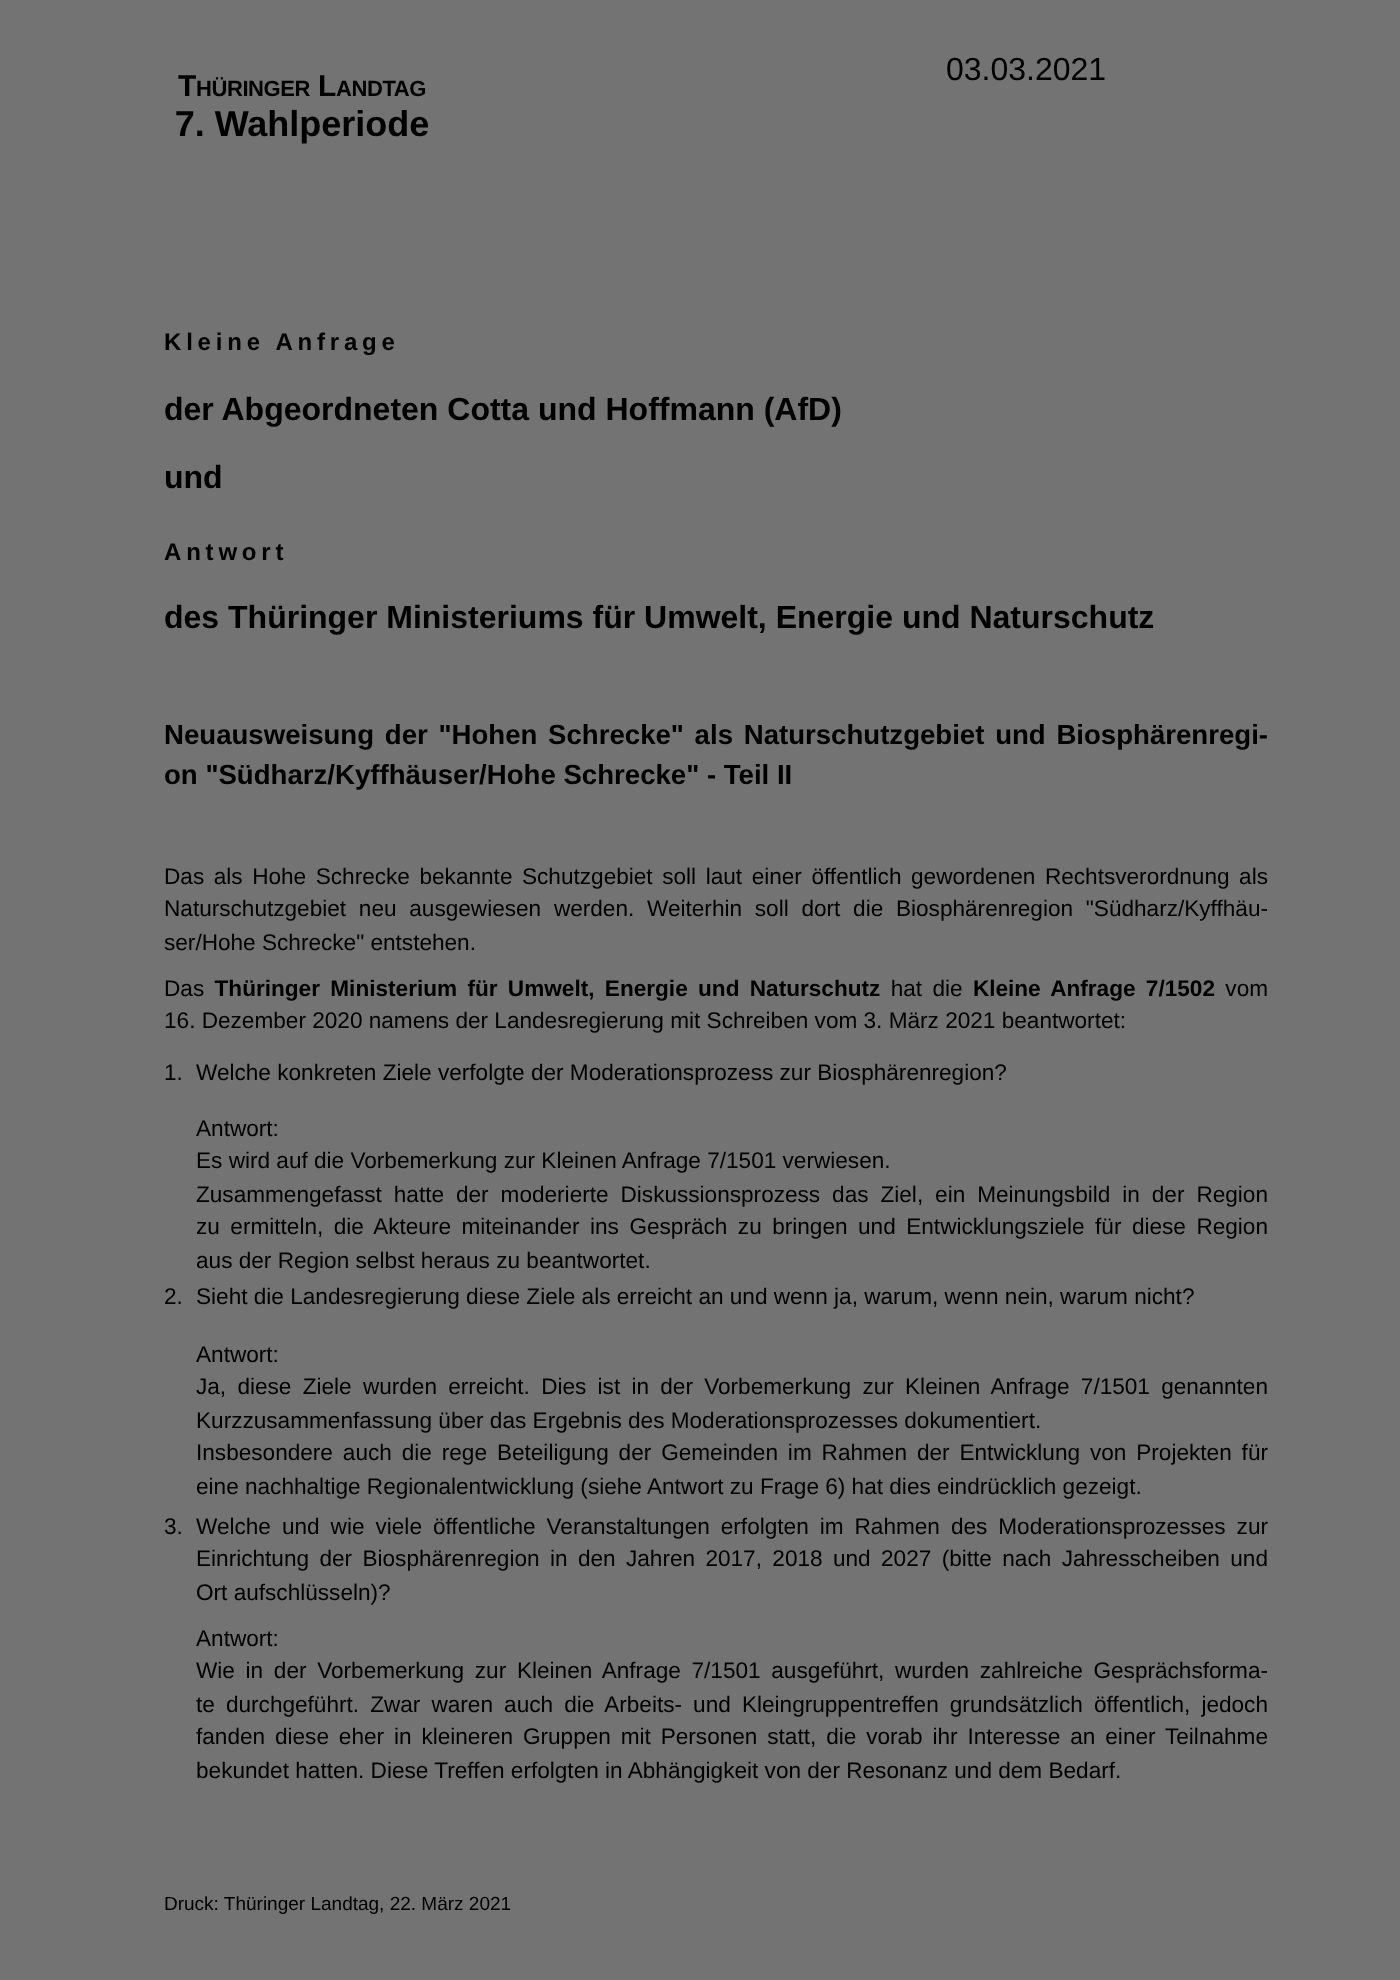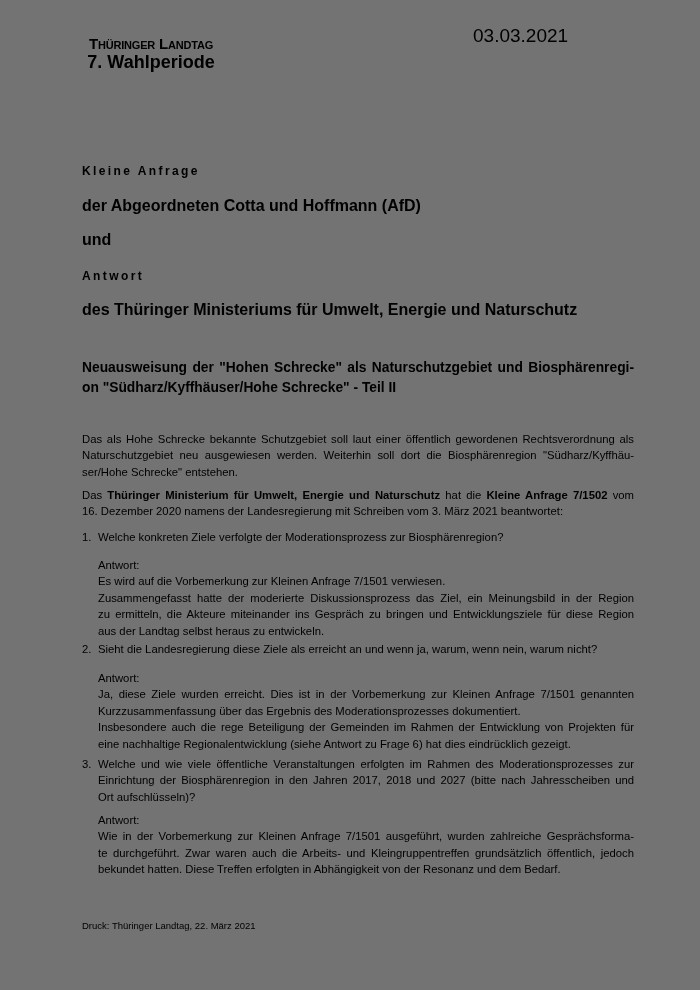--- a/index.html
+++ b/index.html
@@ -18,21 +18,21 @@
   #hdr-left{left:82px;top:36px;width:138px;text-align:center;}
   .parliament{
     font-weight:bold;font-size:15px;line-height:15px;
     font-variant:small-caps;letter-spacing:-0.2px;white-space:nowrap;
   }
   .term{font-weight:bold;font-size:18px;line-height:14px;margin-top:4px;}
   #hdr-right{left:473px;top:27px;width:165px;}
   .doc-row{display:flex;align-items:baseline;line-height:25px;white-space:nowrap;}
   .doc-label{font-weight:bold;font-size:14.5px;}
   .doc-number{font-weight:bold;font-size:25px;letter-spacing:-0.3px;}
-  .doc-date{font-size:19px;line-height:16px;margin-top:1px;}
+  .doc-date{font-size:16px;line-height:16px;margin-top:1px;}
   
   .h-spaced{font-weight:bold;font-size:12px;line-height:16px;letter-spacing:2.4px;white-space:nowrap;}
   .h-bold{font-weight:bold;font-size:16px;line-height:16px;white-space:nowrap;}
   #kleine-anfrage{left:82px;top:163px;}
   #anfrage-von{left:82px;top:198px;}
   #verbinder{left:82px;top:232px;}
   #antwort-hd{left:82px;top:268px;}
   #antwort-von{left:82px;top:302px;}
   
   #doc-title{left:82px;top:358px;width:552px;font-weight:bold;font-size:13.8px;line-height:19.8px;}
@@ -43,21 +43,21 @@
   .b{font-weight:bold;}
   #preamble{left:82px;top:431px;}
   #ministry-note{left:82px;top:487px;}
   .qa-item{left:82px;width:552px;font-size:11.3px;line-height:16.4px;}
   .qa-num{position:absolute;left:0;top:0;}
   .qa-body{margin-left:16px;}
   #qa1-q{top:529px;} #qa1-a{top:557px;}
   #qa2-q{top:641px;} #qa2-a{top:670px;}
   #qa3-q{top:756px;} #qa3-a{top:812px;}
   
-  #footer{left:82px;top:920px;font-size:9.5px;line-height:12px;}
+  #footer{left:82px;top:947px;font-size:9.5px;line-height:12px;}
 </style>
 </head>
 <body>
 
 <div id="page">
 
   <div class="abs" id="hdr-left">
     <div class="parliament">Thüringer Landtag</div>
     <div class="term">7. Wahlperiode</div>
   </div>
@@ -94,21 +94,21 @@
         <div class="ln">Welche konkreten Ziele verfolgte der Moderationsprozess zur Biosphärenregion?</div>
       </div>
   </div>
   <div class="abs qa-item" id="qa1-a">
     <div class="qa-body">
       <div class="ln">Antwort:</div>
       <div>
           <div class="ln">Es wird auf die Vorbemerkung zur Kleinen Anfrage 7/1501 verwiesen.</div>
           <div class="ln j">Zusammengefasst hatte der moderierte Diskussionsprozess das Ziel, ein Meinungsbild in der Region</div>
           <div class="ln j">zu ermitteln, die Akteure miteinander ins Gespräch zu bringen und Entwicklungsziele für diese Region</div>
-          <div class="ln">aus der Landtag selbst heraus zu entwickeln.</div>
+          <div class="ln">aus der Region selbst heraus zu beantwortet.</div>
         </div>
     </div>
   </div>
 
   <div class="abs qa-item" id="qa2-q">
     <div class="qa-num">2.</div>
     <div class="qa-body">
         <div class="ln">Sieht die Landesregierung diese Ziele als erreicht an und wenn ja, warum, wenn nein, warum nicht?</div>
       </div>
   </div>
@@ -131,20 +131,21 @@
         <div class="ln j">Einrichtung der Biosphärenregion in den Jahren 2017, 2018 und 2027 (bitte nach Jahresscheiben und</div>
         <div class="ln">Ort aufschlüsseln)?</div>
       </div>
   </div>
   <div class="abs qa-item" id="qa3-a">
     <div class="qa-body">
       <div class="ln">Antwort:</div>
       <div>
           <div class="ln j">Wie in der Vorbemerkung zur Kleinen Anfrage 7/1501 ausgeführt, wurden zahlreiche Gesprächsforma-</div>
           <div class="ln j">te durchgeführt. Zwar waren auch die Arbeits- und Kleingruppentreffen grundsätzlich öffentlich, jedoch</div>
+          <div class="ln j">fanden diese eher in kleineren Gruppen mit Personen statt, die vorab ihr Interesse an einer Teilnahme</div>
           <div class="ln">bekundet hatten. Diese Treffen erfolgten in Abhängigkeit von der Resonanz und dem Bedarf.</div>
         </div>
     </div>
   </div>
 
   <div class="abs" id="footer">Druck: Thüringer Landtag, 22. März 2021</div>
 
 </div>
 
 </body></html>

